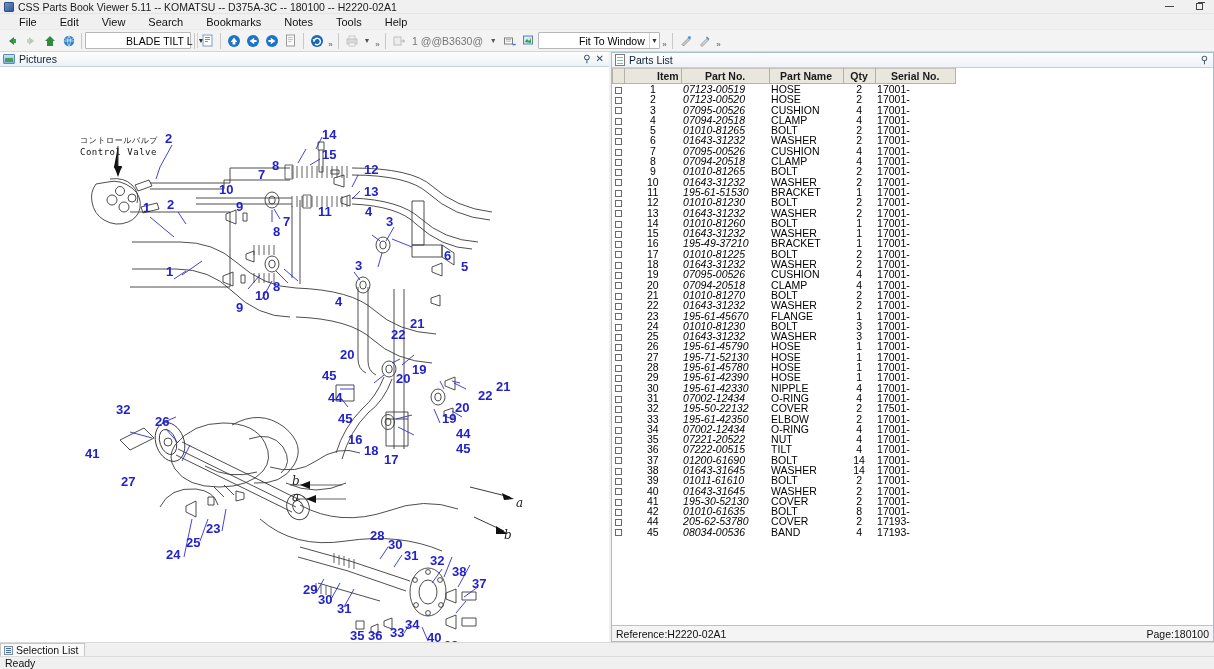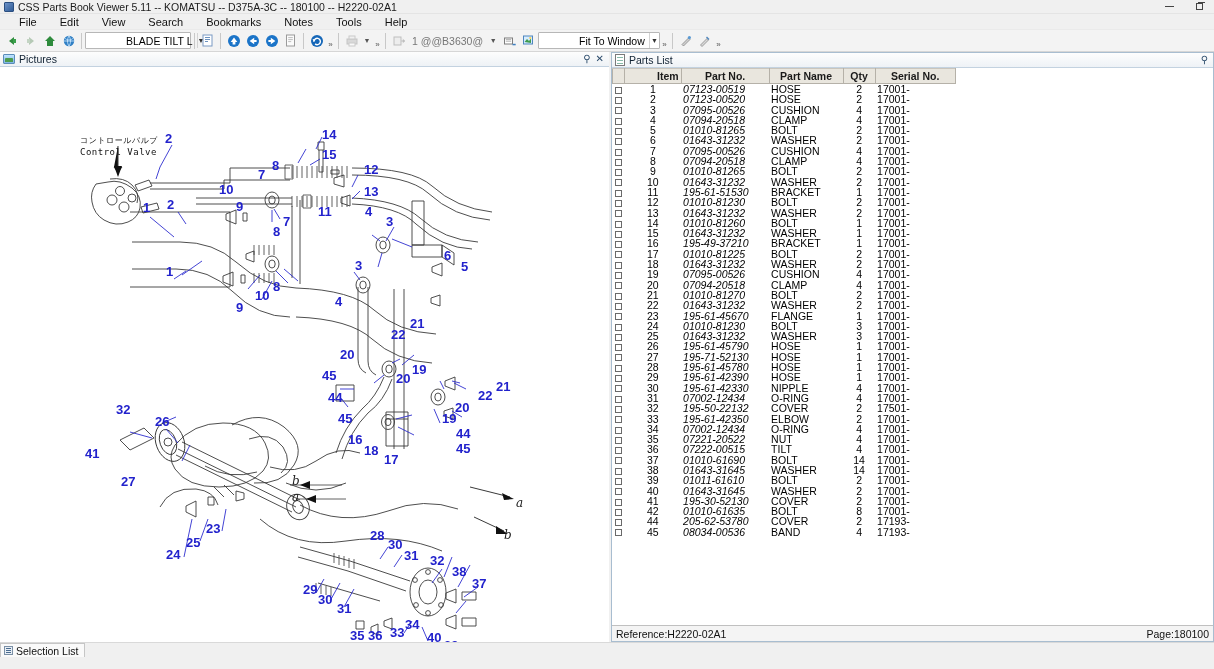--- a/index.html
+++ b/index.html
@@ -152,21 +152,21 @@
     position:absolute; left:0; right:0; bottom:0; height:16px;
     border-top:1px solid #c0c0c0; background:#f4f4f4; display:flex; align-items:center;
     font-size:10.5px; padding:0 4px; color:#111;
   }
   .parts-foot .pf-right { margin-left:auto; }
 
   
   .bottom-tabs {
     position:absolute; left:0; bottom:13px; width:100%; height:14px;
     background:#f0f0f0; border-top:1px solid #d9d9d9;
-    display:flex; align-items:flex-start;
+    display:flex; align-items:center;
   }
   .btab {
     display:flex; align-items:center; gap:3px; height:14px; padding:0 6px 0 3px;
     background:#fafafa; border:1px solid #c6c6c6; border-bottom:none;
     font-size:10.5px; color:#111;
   }
   .sel-ico {
     width:9px;height:9px;background:#e8eef5;border:1px solid #7b90a6;position:relative;
   }
   .sel-ico:after{content:"";position:absolute;left:1px;top:1px;width:5px;height:1px;background:#4a6c90;box-shadow:0 2px 0 #4a6c90,0 4px 0 #4a6c90;}
@@ -1015,21 +1015,21 @@
                 <td class="c-item">36</td>
                 <td class="c-pno">07222-00515</td>
                 <td class="c-pname">TILT</td>
                 <td class="c-qty">4</td>
                 <td class="c-ser">17001-</td>
                 <td></td>
               </tr>
               <tr>
                 <td class="c-chk"><span class="cbx"></span></td>
                 <td class="c-item">37</td>
-                <td class="c-pno">01010-61690</td>
+                <td class="c-pno">01200-61690</td>
                 <td class="c-pname">BOLT</td>
                 <td class="c-qty">14</td>
                 <td class="c-ser">17001-</td>
                 <td></td>
               </tr>
               <tr>
                 <td class="c-chk"><span class="cbx"></span></td>
                 <td class="c-item">38</td>
                 <td class="c-pno">01643-31645</td>
                 <td class="c-pname">WASHER</td>
@@ -1102,13 +1102,16 @@
     </div>
   </div>
 
   <div class="bottom-tabs">
     <div class="btab">
       <span class="sel-ico"></span>
       <span>Selection List</span>
     </div>
   </div>
 
+  <div class="statusbar">
+    <span>Ready</span>
+  </div>
 </div>
 
 </body></html>

